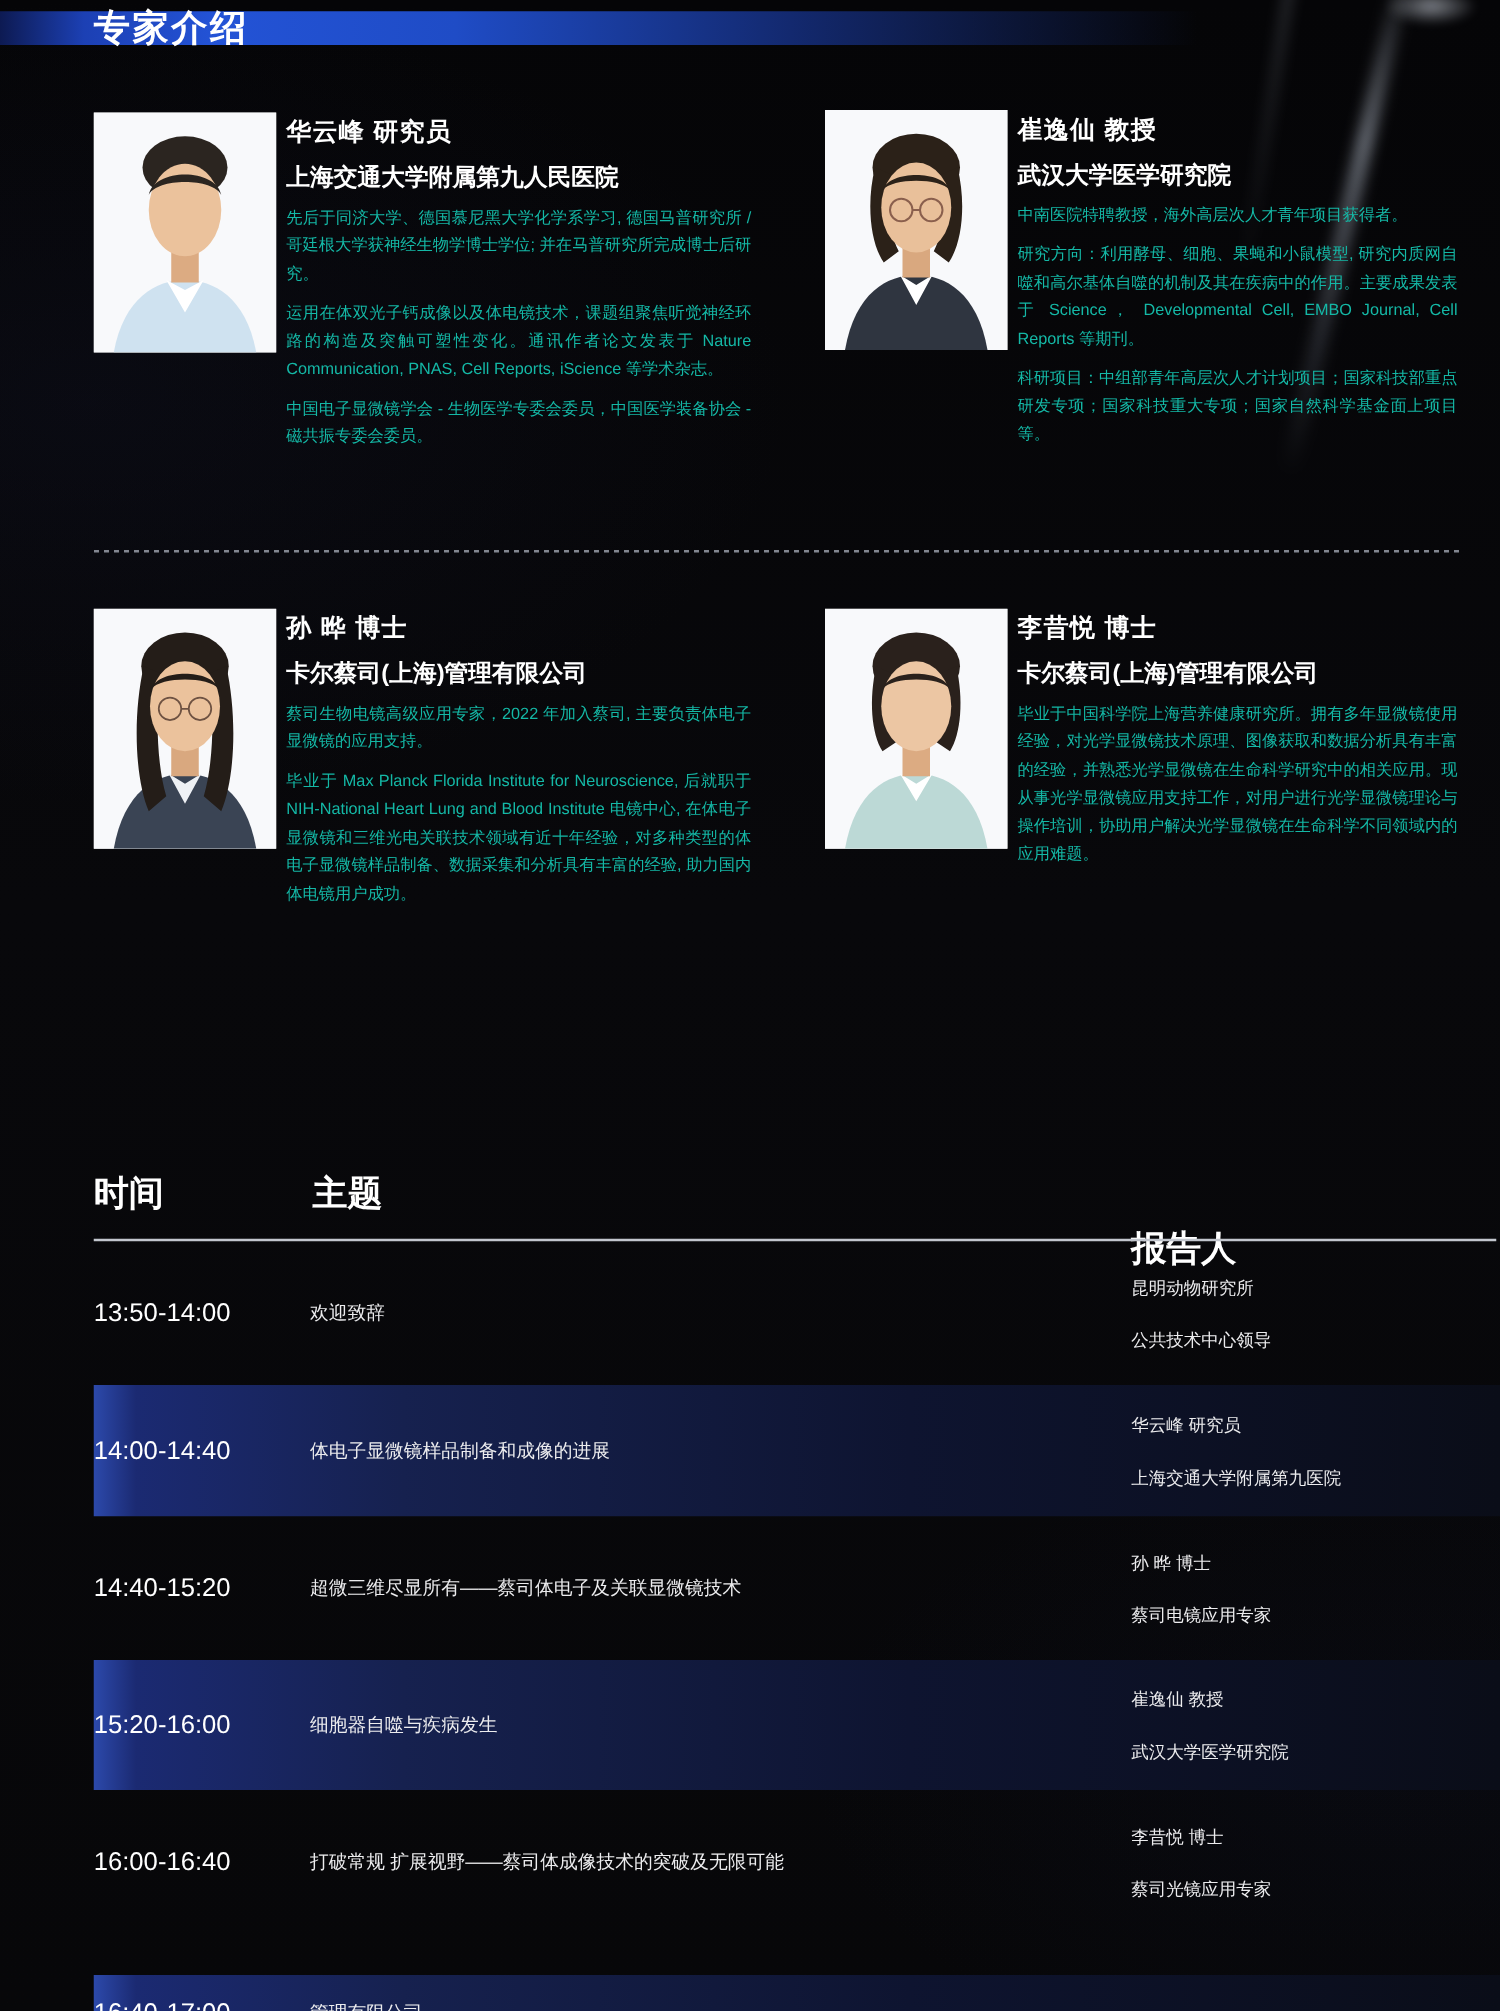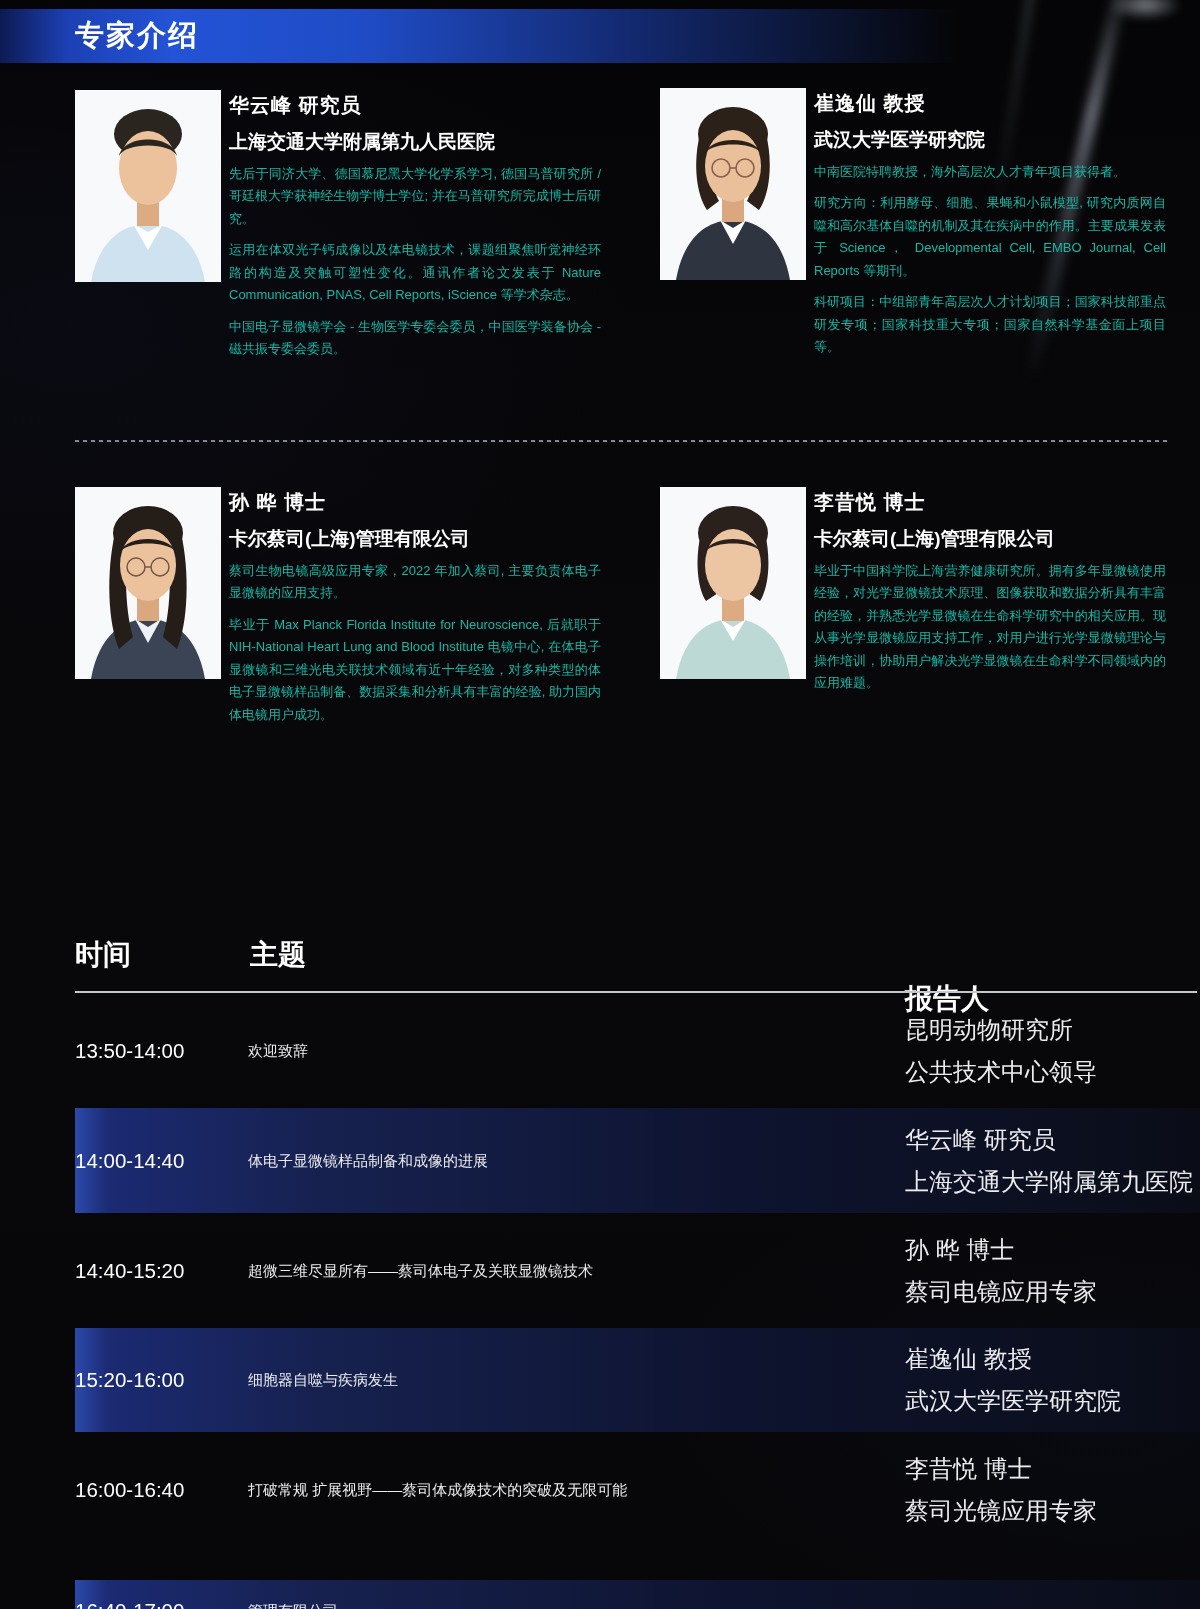--- a/index.html
+++ b/index.html
@@ -19,21 +19,21 @@
   
   .streak{position:absolute;pointer-events:none;filter:blur(5px);}
   .streak-a{left:1118px;top:-30px;width:14px;height:420px;transform:rotate(13deg);transform-origin:top center;
     background:linear-gradient(180deg,rgba(220,228,240,0) 0%,rgba(205,215,230,0.45) 35%,rgba(150,160,178,0.22) 70%,rgba(0,0,0,0) 100%);}
   .streak-b{left:1028px;top:-20px;width:10px;height:250px;transform:rotate(9deg);opacity:.45;transform-origin:top center;
     background:linear-gradient(180deg,rgba(200,210,225,0.35),rgba(0,0,0,0));}
   .glint{position:absolute;left:1108px;top:-10px;width:74px;height:30px;filter:blur(4px);pointer-events:none;
     background:radial-gradient(closest-side,rgba(225,232,244,0.55),rgba(0,0,0,0));}
 
   
-  .section-bar{position:absolute;left:0;width:958px;height:54px;
+  .section-bar{position:absolute;left:0;width:958px;height:27px;
     background:linear-gradient(90deg,#0d1a52 0%,#1c40b4 7%,#2353d6 18%,#1f4cc6 38%,#13296f 66%,rgba(10,14,30,0) 100%);}
   .bar-experts{top:9px;}
   .bar-schedule{top:872px;height:47px;}
   .section-title{position:absolute;left:75px;top:50%;transform:translateY(-50%);
     font-size:29px;font-weight:bold;color:#fff;letter-spacing:2px;white-space:nowrap;margin:0;}
 
   
   .expert{position:absolute;display:flex;}
   .expert-1{left:75px;top:90px;}
   .expert-2{left:660px;top:88px;}
@@ -64,21 +64,21 @@
   .sr4{top:1328px;height:104px;}
   .sr5{top:1432px;height:116px;}
   .sr6{top:1580px;height:61px;}
   .srow.hl::before{content:"";position:absolute;left:75px;right:0;top:0;bottom:0;
     background:linear-gradient(90deg,#2c49ab 0%,#1b2a72 3%,#16214f 22%,#0e1430 58%,#0a0d18 100%);}
   .cell-time{position:absolute;left:75px;top:50%;transform:translateY(-50%);
     font-size:20.5px;color:#fff;white-space:nowrap;}
   .cell-topic{position:absolute;left:248px;top:50%;transform:translateY(-50%);
     font-size:15px;color:#ececee;width:645px;}
   .cell-speaker{position:absolute;left:905px;top:50%;transform:translateY(-50%);
-    font-size:24px;color:#ececee;line-height:42px;white-space:nowrap;}
+    font-size:14px;color:#ececee;line-height:42px;white-space:nowrap;}
 </style>
 </head>
 <body>
 
 <div class="page">
 
   <div class="streak streak-a"></div>
   <div class="streak streak-b"></div>
   <div class="glint"></div>
 

